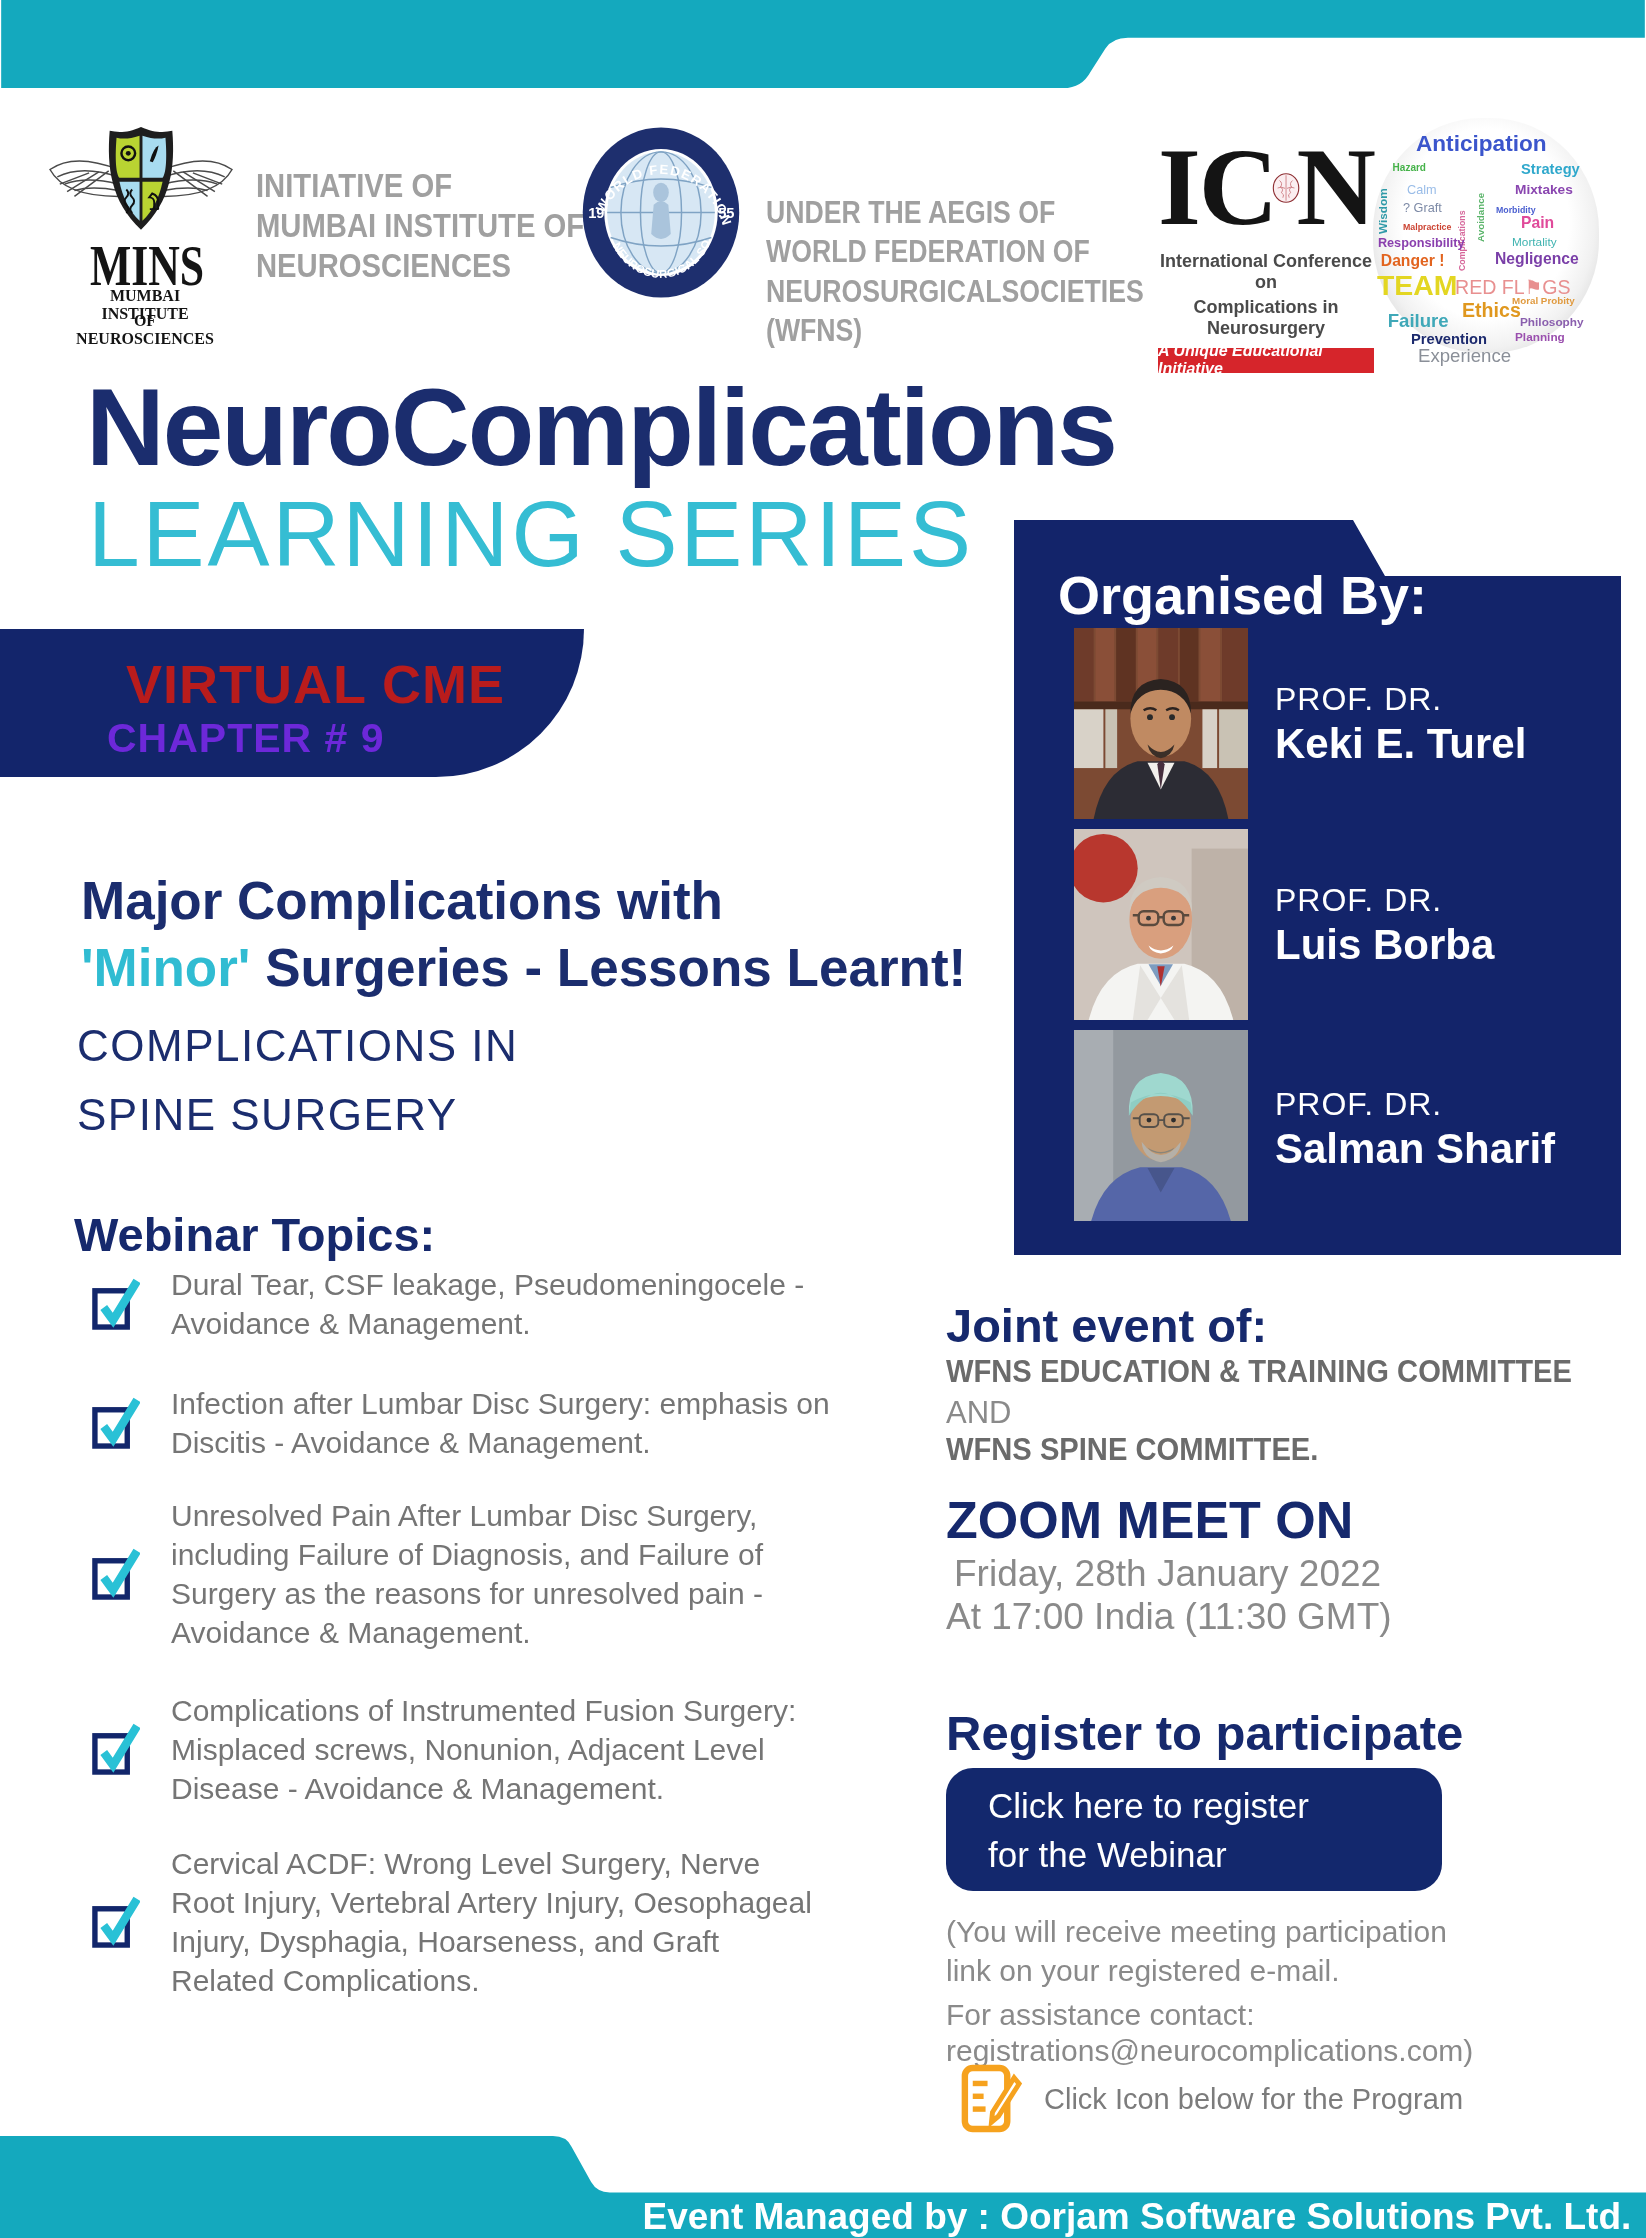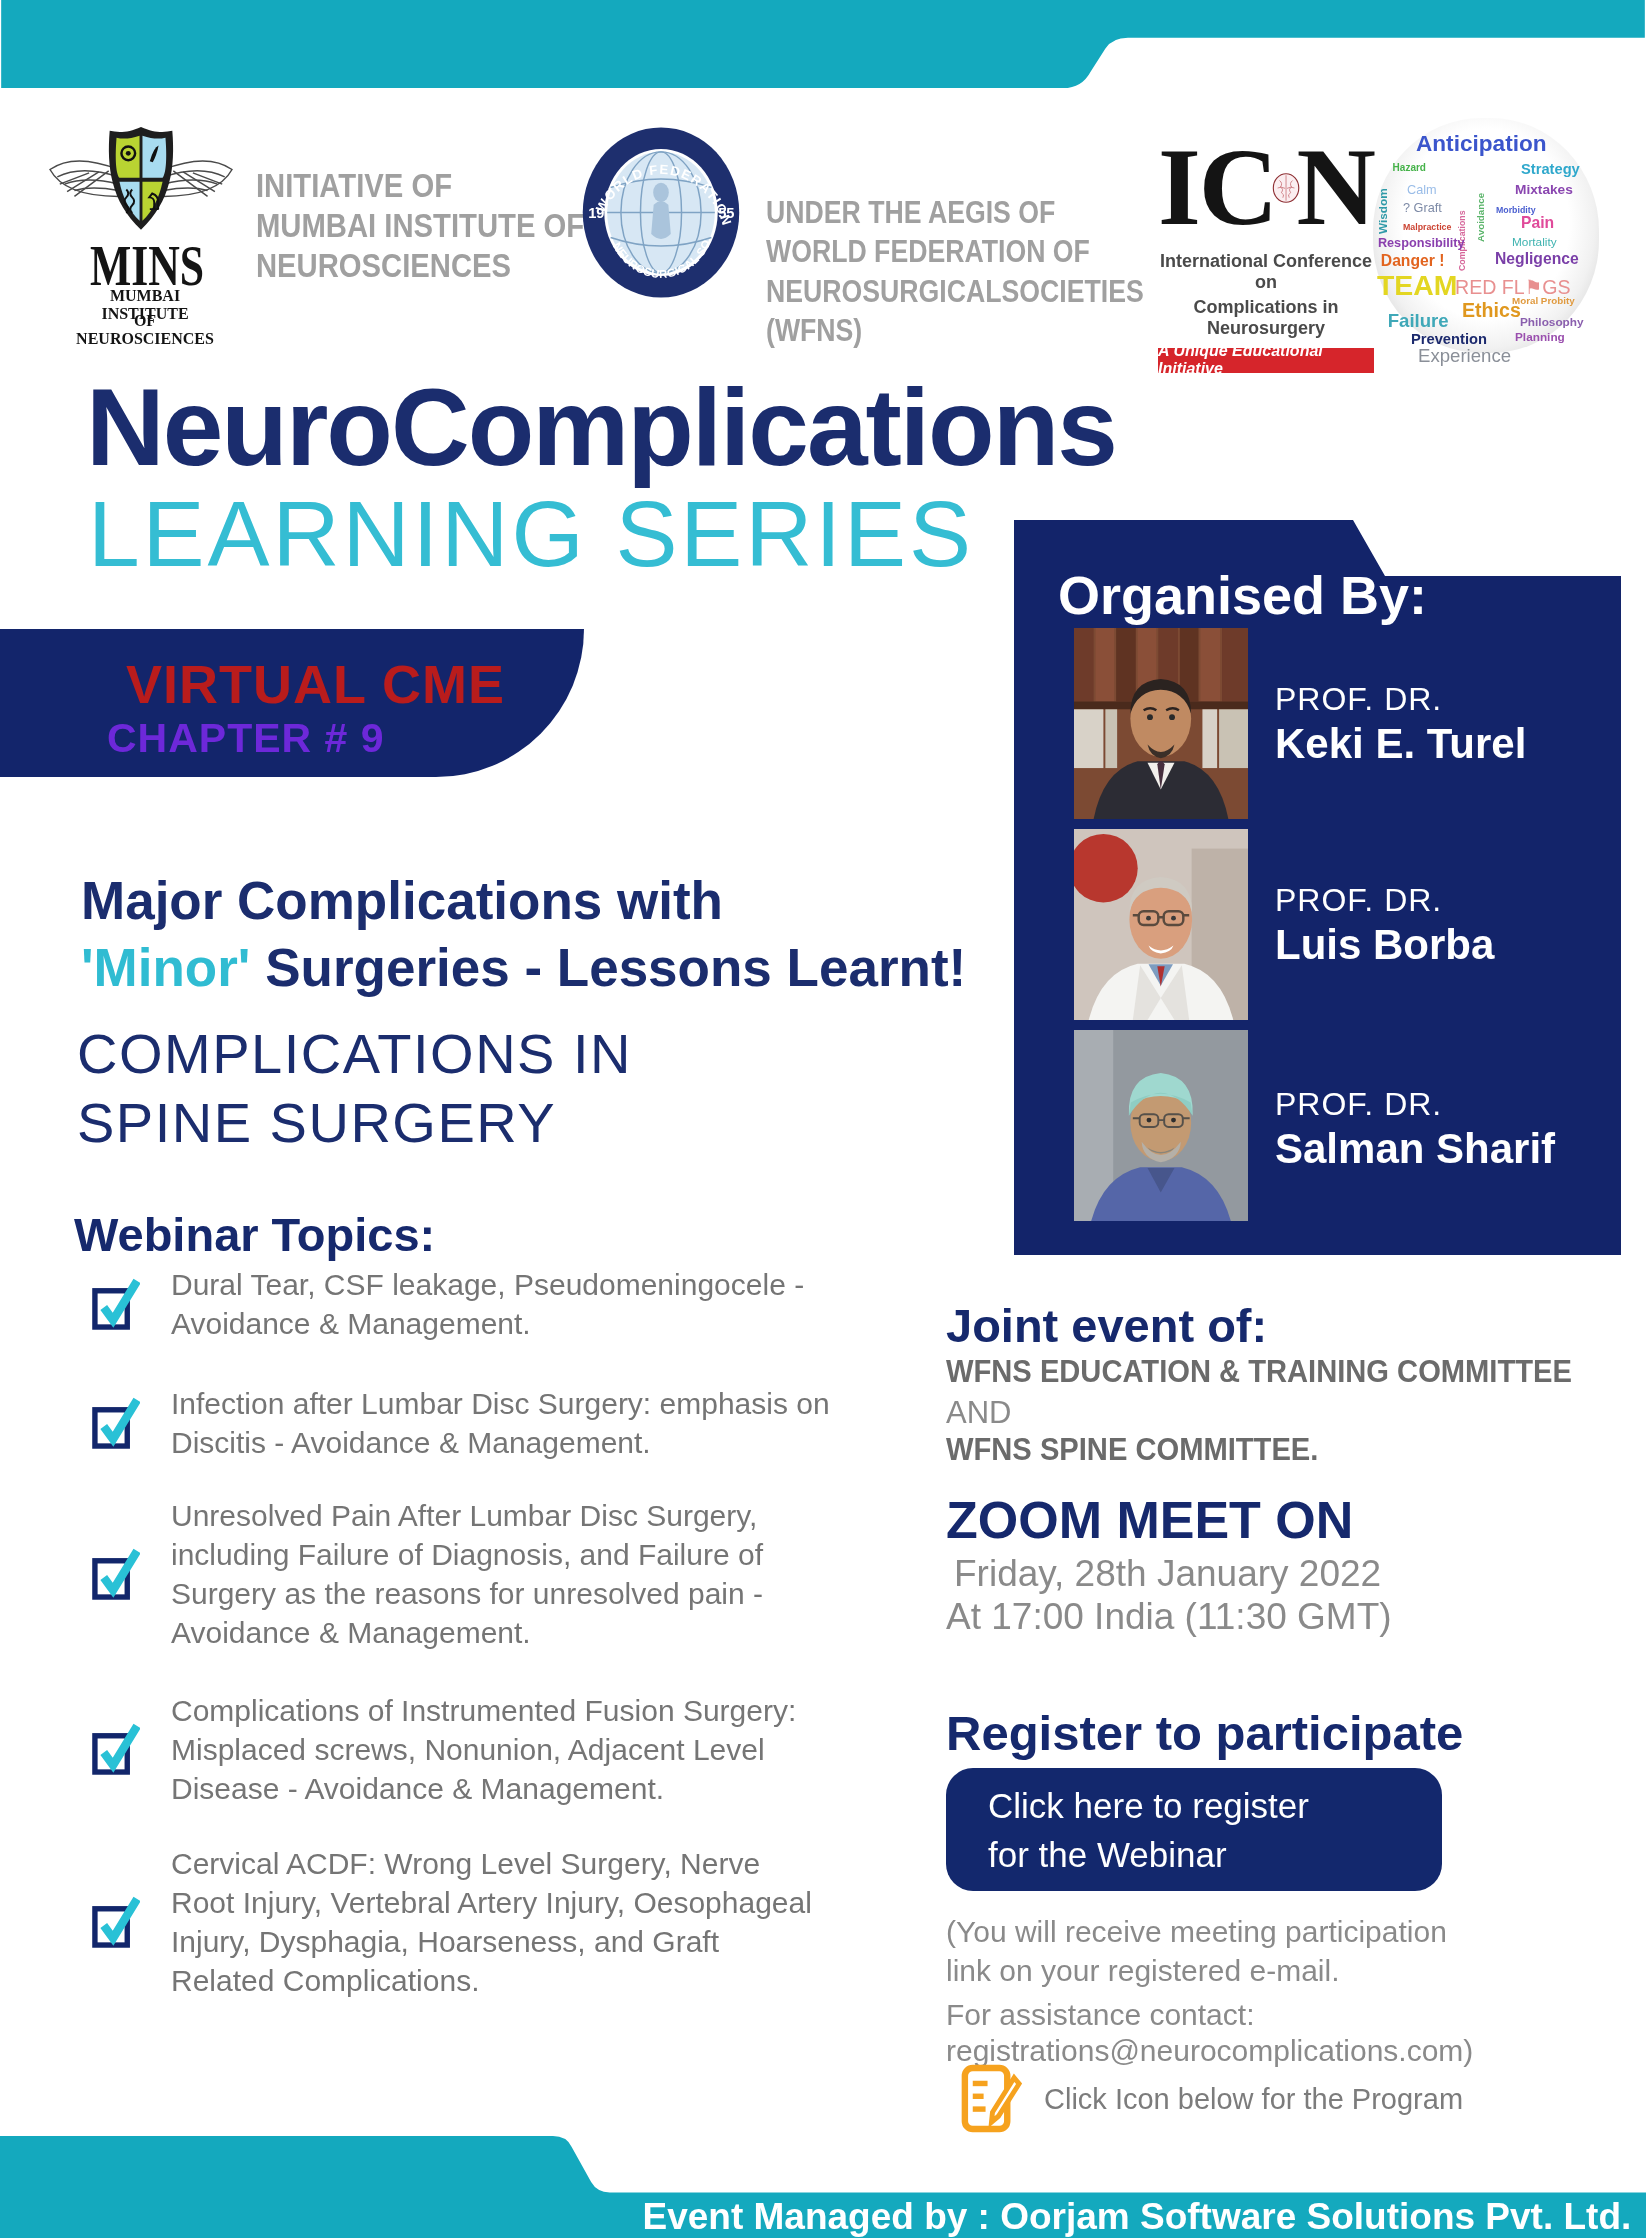--- a/index.html
+++ b/index.html
@@ -13,21 +13,21 @@
   
   .main-title{font-size:109px;font-weight:700;letter-spacing:-2px;color:#1b2d6e;white-space:nowrap;}
   .sub-title{font-size:93px;font-weight:300;letter-spacing:2.9px;color:#35bdd3;white-space:nowrap;}
 
   
   .cme-badge{left:0;top:629px;width:584px;height:148px;background:#13256b;border-radius:0 0 157px 0;}
   .cme-line1{left:105px;top:653px;font-size:54px;font-weight:700;color:#b91c1c;letter-spacing:1px;margin-left:21px;}
   .cme-line2{left:107px;top:715px;font-size:41px;font-weight:700;color:#6d28d9;letter-spacing:1px;}
 
   .headline{font-size:53px;font-weight:700;color:#1b2d6e;white-space:nowrap;}
-  .subheadline{font-size:56px;font-weight:300;color:#1b2d6e;letter-spacing:1.5px;white-space:nowrap;}
+  .subheadline{font-size:44px;font-weight:300;color:#1b2d6e;letter-spacing:1.5px;white-space:nowrap;}
 
   .section-h{font-size:47px;font-weight:700;color:#16296d;white-space:nowrap;}
 
   
   .topic-row{display:flex;align-items:center;}
   .topic-check{flex:0 0 auto;margin-right:31px;}
   .topic-text{width:659px;font-size:30px;line-height:39px;color:#757575;font-weight:400;}
 
   
   .org-panel{left:1014px;top:520px;width:607px;height:735px;background:#13246a;

